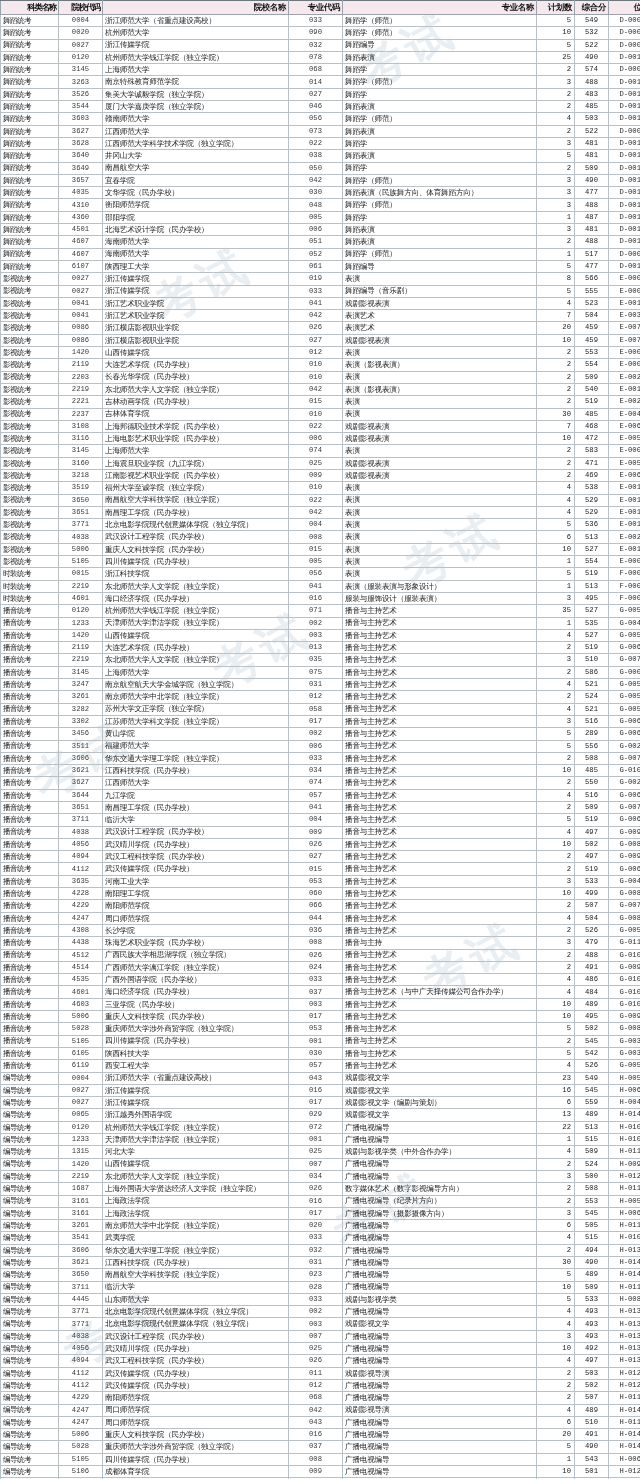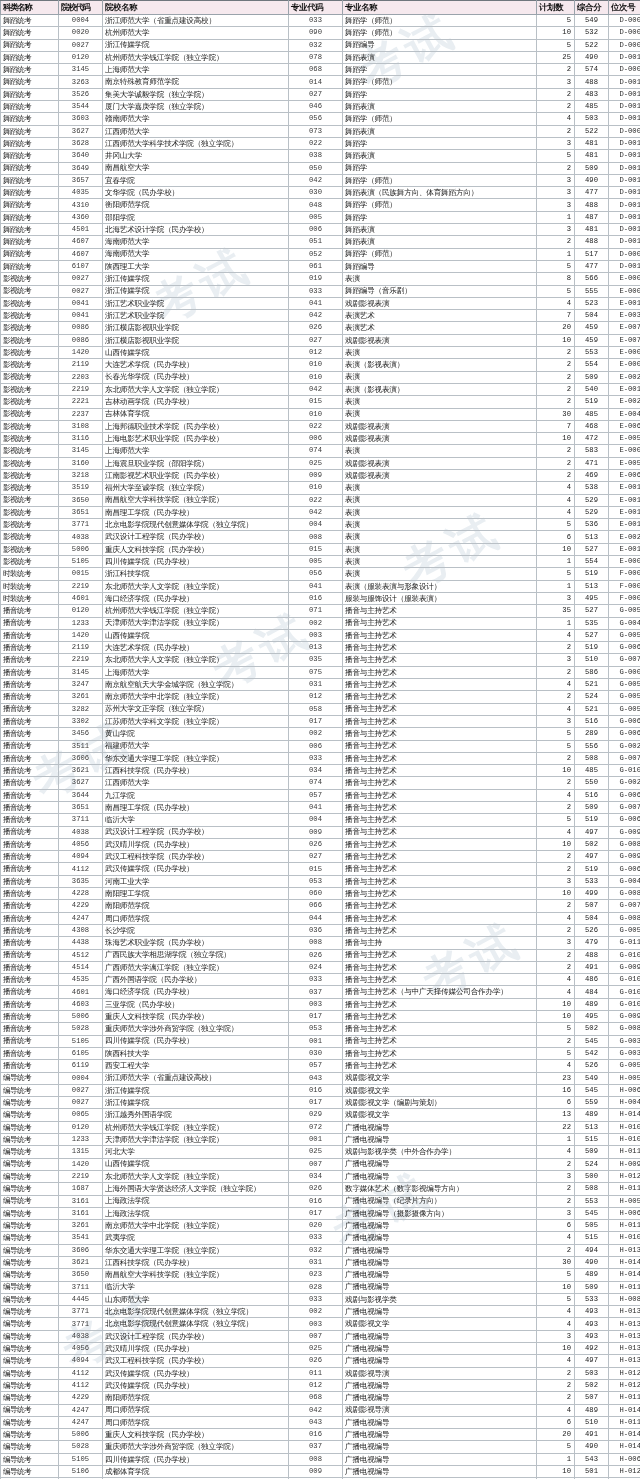--- a/index.html
+++ b/index.html
@@ -57,21 +57,21 @@
 
   thead th{
     background:#f6e9ee;
     border:1px solid #9aa3ab;
     border-top:1px solid #6f767d;
     font-weight:bold;
     font-size:8.4px;
     color:#111;
     height:13px;
     padding:0 2px;
-    text-align:left;
+    text-align:right;
     letter-spacing:-0.3px;
     white-space:nowrap;
   }
   thead th.hl{letter-spacing:-1.2px;}
 
   tbody td{
     border:1px solid #b9c0c6;
     height:11.3px;
     padding:0 2px;
     color:#1a1a1a;
@@ -480,21 +480,21 @@
           <td class="name">上海师范大学</td>
           <td class="code">074</td>
           <td class="name">表演</td>
           <td class="num">2</td>
           <td class="score">583</td>
           <td class="rank">E-00017</td>
         </tr>
         <tr>
           <td class="kl">影视统考</td>
           <td class="code">3160</td>
-          <td class="name">上海震旦职业学院（邵阳学院）</td>
+          <td class="name">上海震旦职业学院（九江学院）</td>
           <td class="code">025</td>
           <td class="name">戏剧影视表演</td>
           <td class="num">2</td>
           <td class="score">471</td>
           <td class="rank">E-00592</td>
         </tr>
         <tr>
           <td class="kl">影视统考</td>
           <td class="code">3218</td>
           <td class="name">江南影视艺术职业学院（民办学校）</td>

